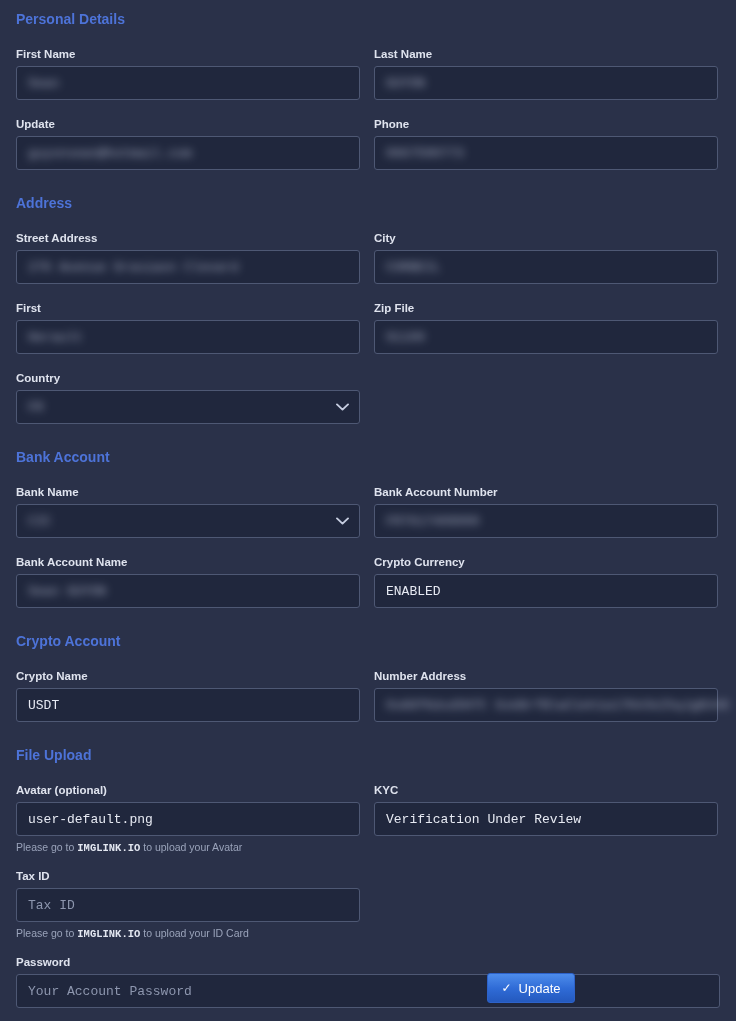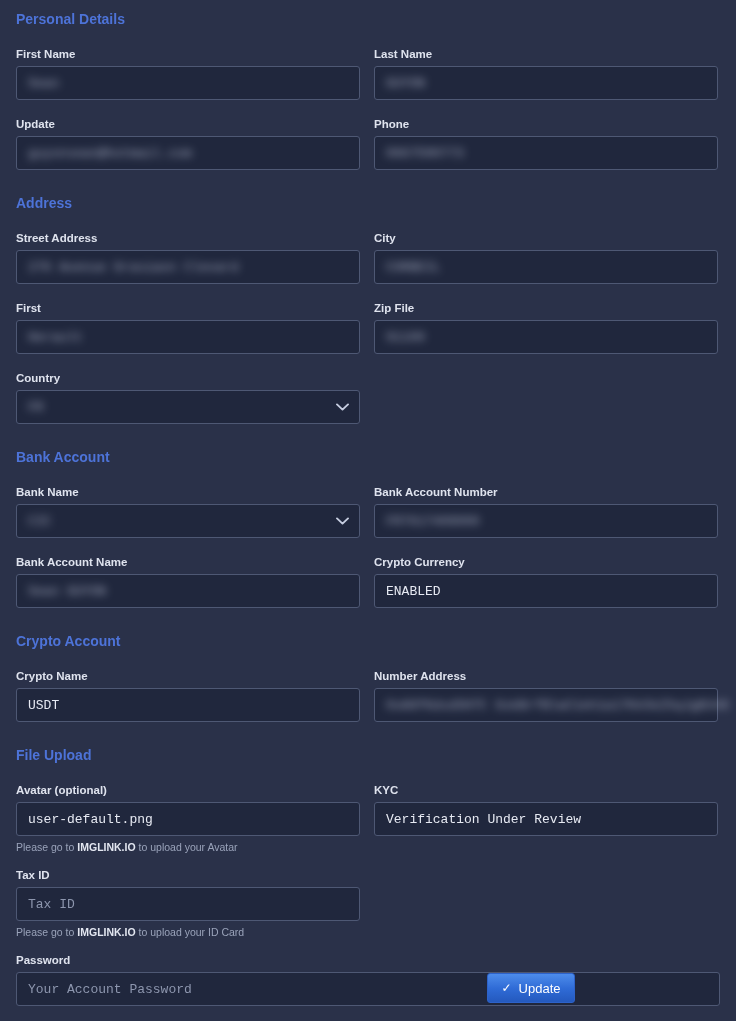--- a/index.html
+++ b/index.html
@@ -91,20 +91,21 @@
   }
   .helper {
     color: #9aa3ba;
     font-size: 10.5px;
     line-height: 12px;
     margin-top: 5px;
   }
   .helper b {
     color: #e3e7f1;
     font-weight: bold;
+    font-family: Liberation Mono, monospace;
   }
   .btn-update {
     position: absolute;
     right: 16px;
     bottom: 18px;
     width: 88px;
     height: 30px;
     border: 1px solid #2d62c9;
     border-radius: 3px;
     background: linear-gradient(180deg, #4d8ceb 0%, #2f6bd6 52%, #2459be 100%);

